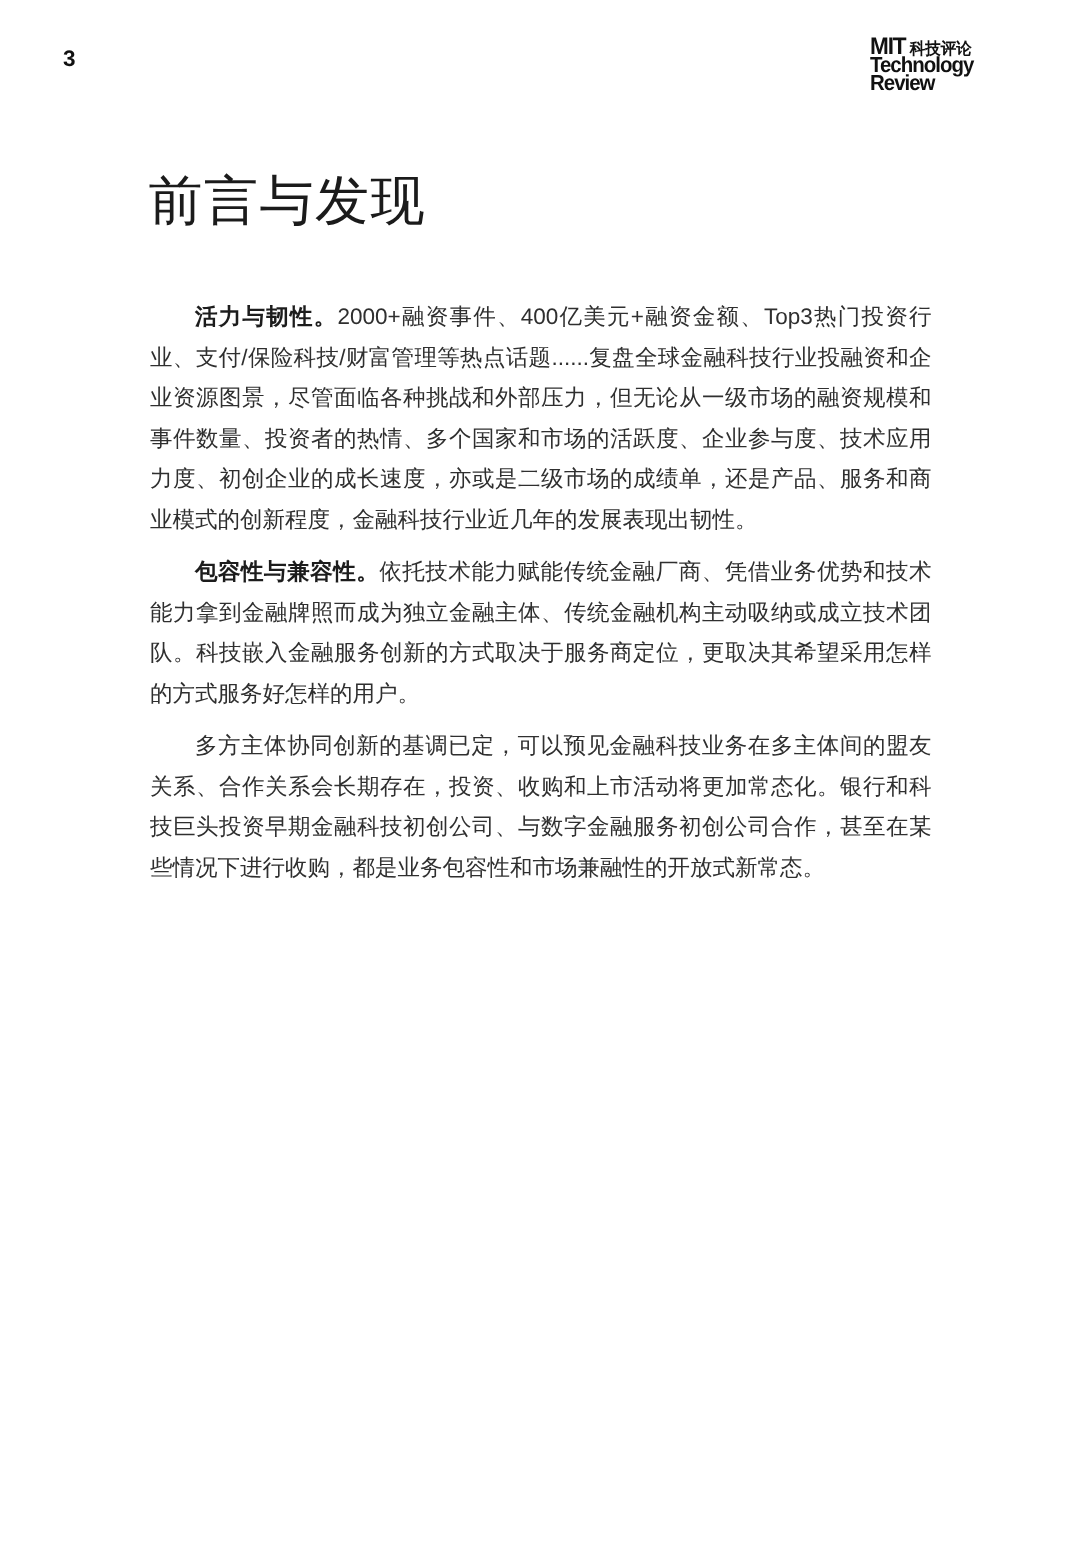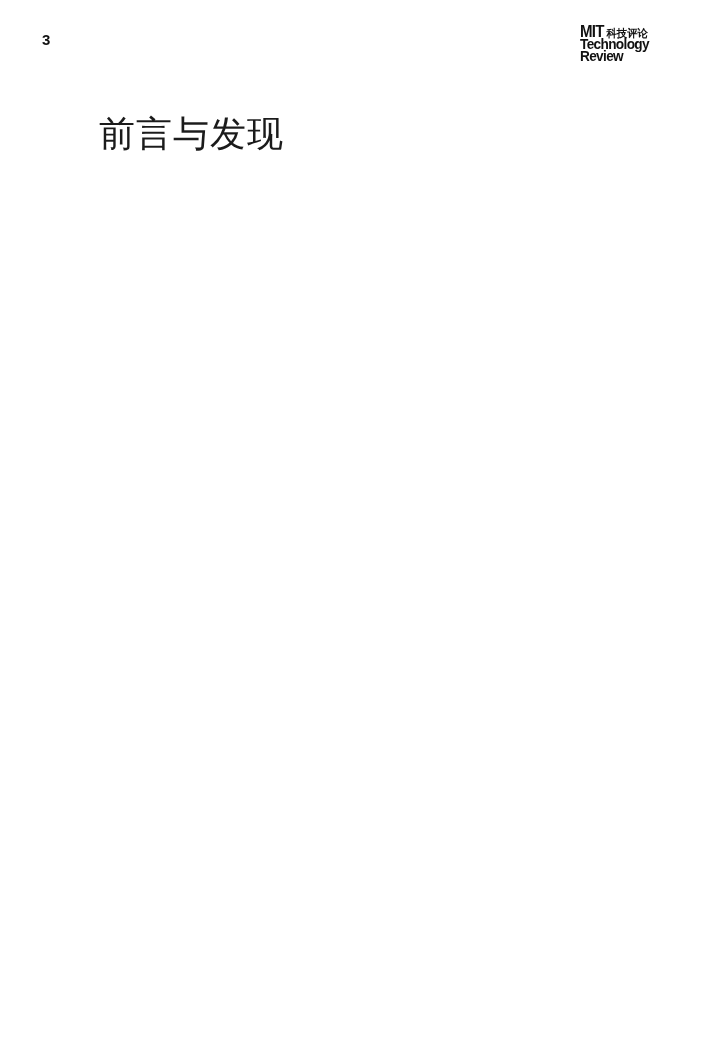--- a/index.html
+++ b/index.html
@@ -103,15 +103,18 @@
       <span class="en">Technology</span>
     </div>
     <div class="row">
       <span class="en">Review</span>
     </div>
   </div>
 
   <h1 class="heading">前言与发现</h1>
 
   <div class="content">
+    <p><span class="lead">活力与韧性。</span><span>2000+融资事件、400亿美元+融资金额、Top3热门投资行业、支付/保险科技/财富管理等热点话题......复盘全球金融科技行业投融资和企业资源图景，尽管面临各种挑战和外部压力，但无论从一级市场的融资规模和事件数量、投资者的热情、多个国家和市场的活跃度、企业参与度、技术应用力度、初创企业的成长速度，亦或是二级市场的成绩单，还是产品、服务和商业模式的创新程度，金融科技行业近几年的发展表现出韧性。</span></p>
+    <p><span class="lead">包容性与兼容性。</span><span>依托技术能力赋能传统金融厂商、凭借业务优势和技术能力拿到金融牌照而成为独立金融主体、传统金融机构主动吸纳或成立技术团队。科技嵌入金融服务创新的方式取决于服务商定位，更取决其希望采用怎样的方式服务好怎样的用户。</span></p>
+    <p><span class="lead"></span><span>多方主体协同创新的基调已定，可以预见金融科技业务在多主体间的盟友关系、合作关系会长期存在，投资、收购和上市活动将更加常态化。银行和科技巨头投资早期金融科技初创公司、与数字金融服务初创公司合作，甚至在某些情况下进行收购，都是业务包容性和市场兼融性的开放式新常态。</span></p>
   </div>
 
 </div>
 
 </body></html>

